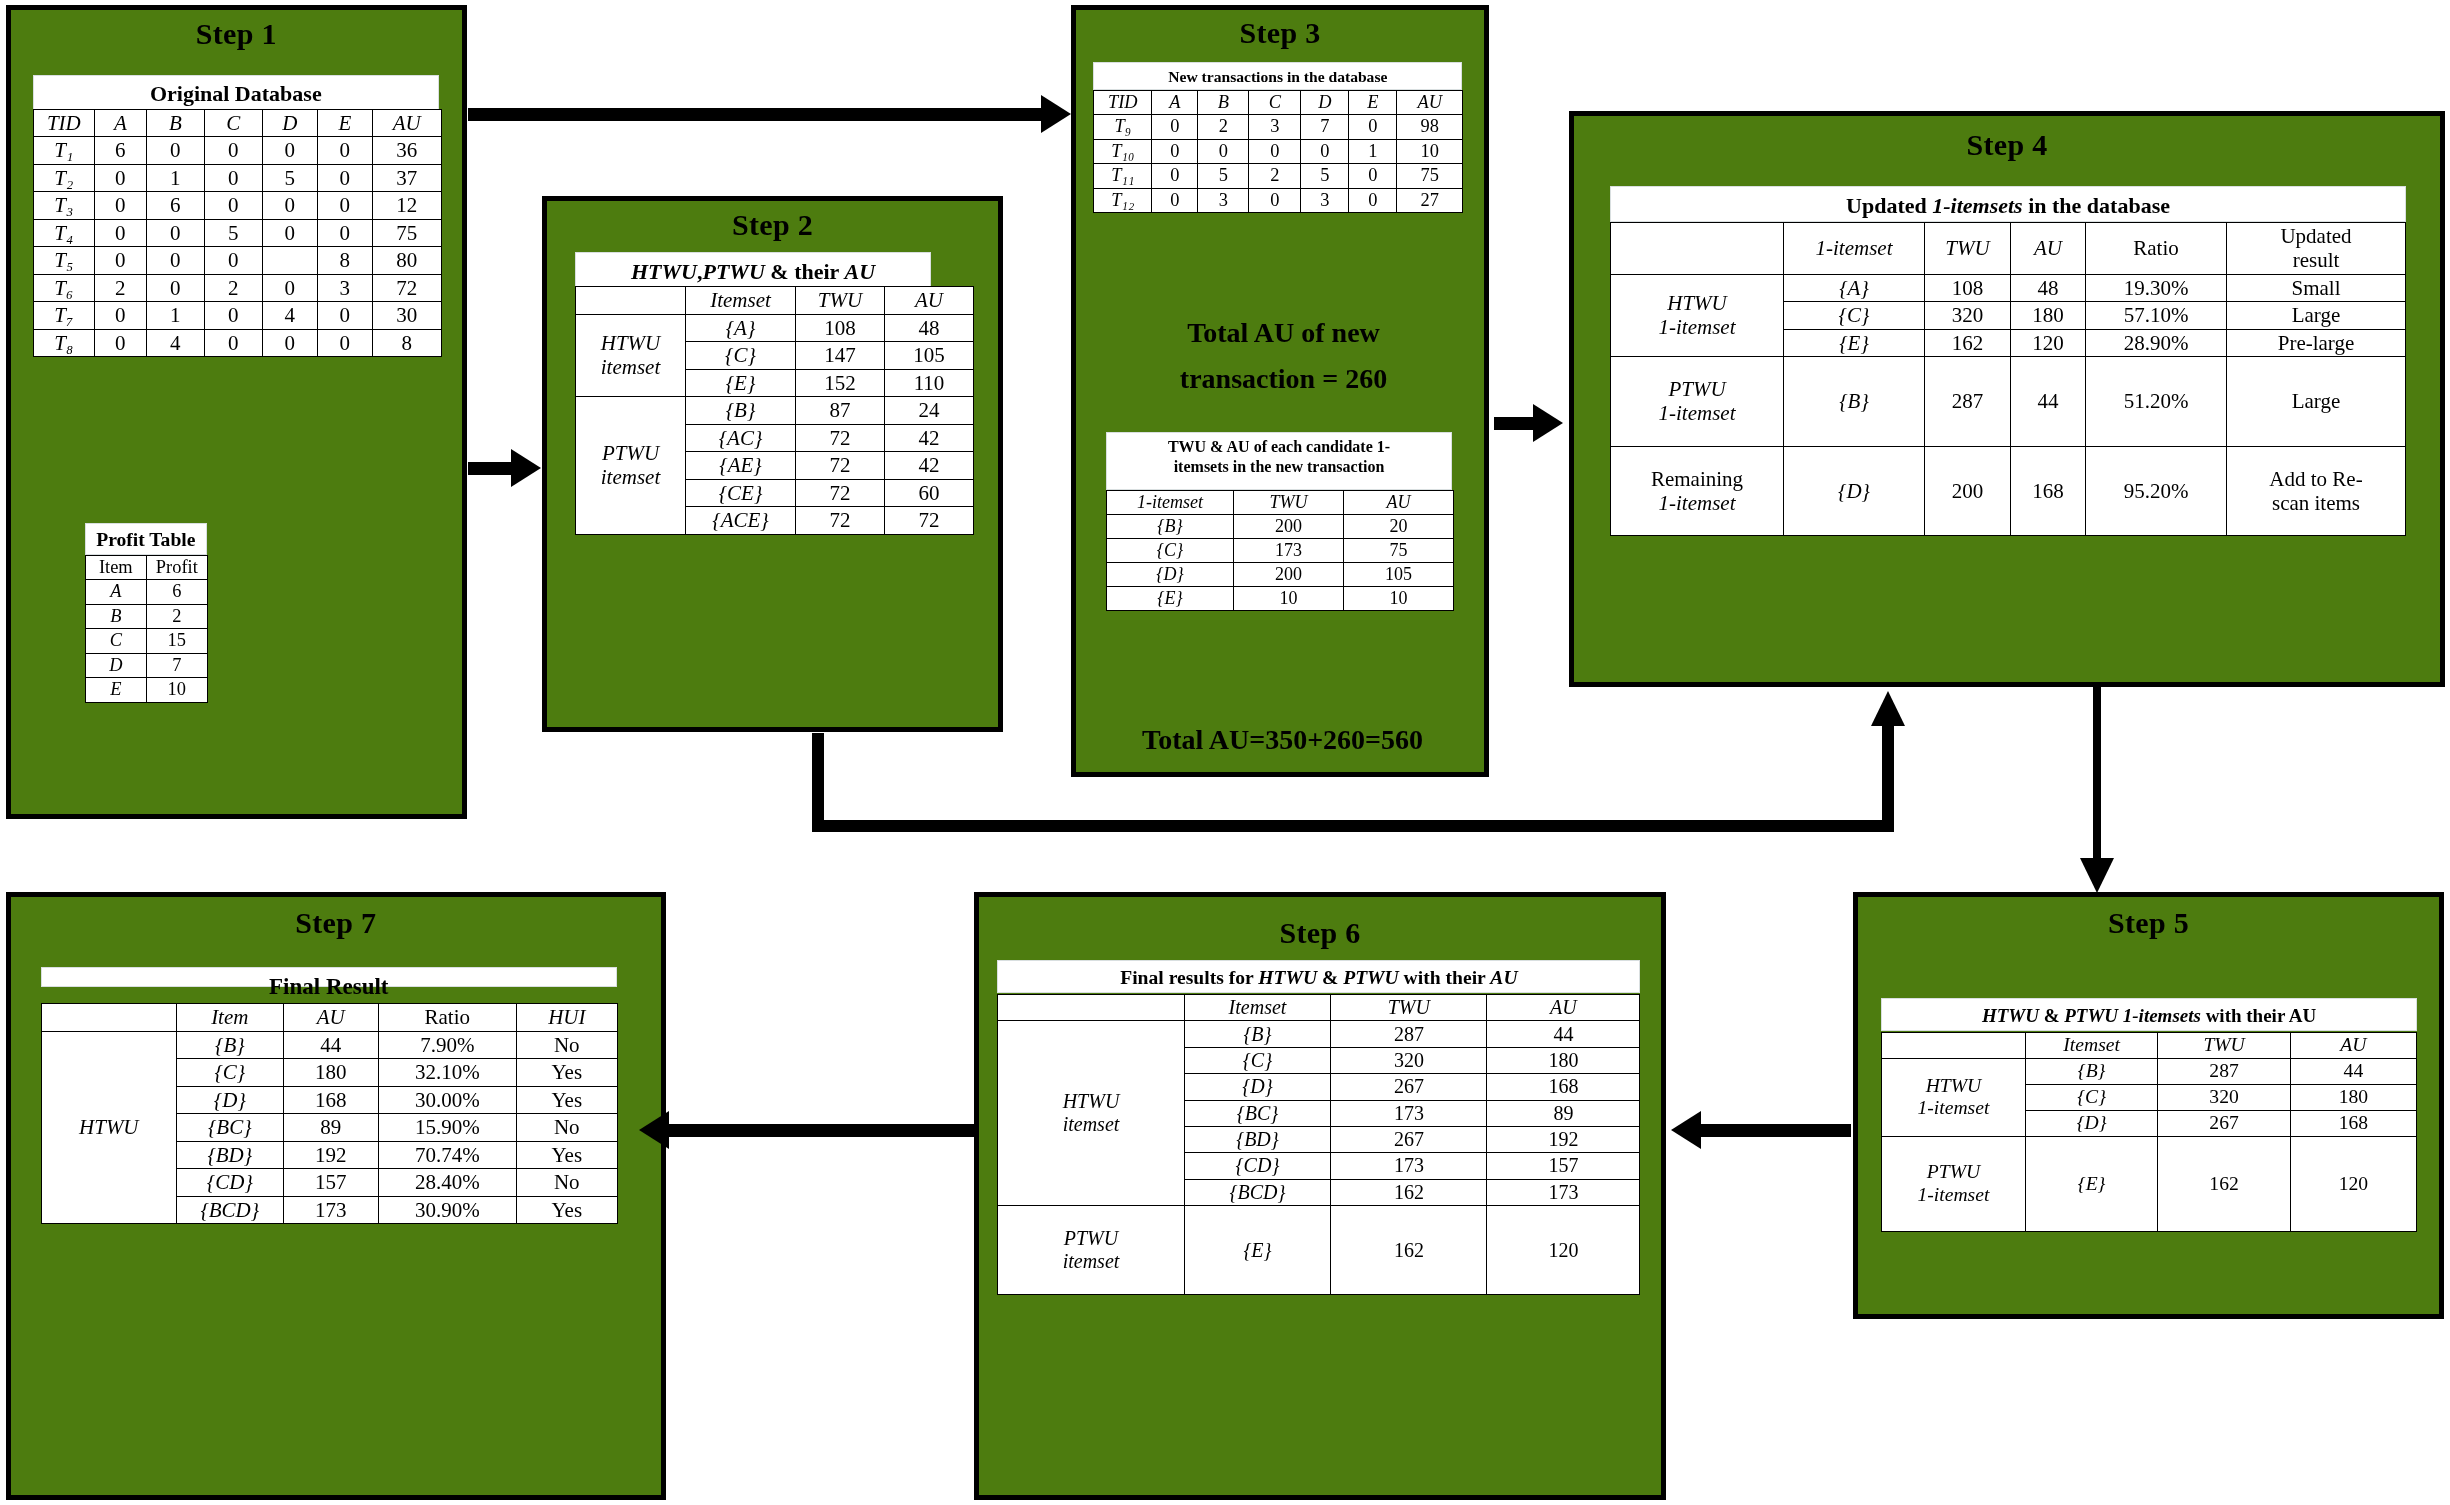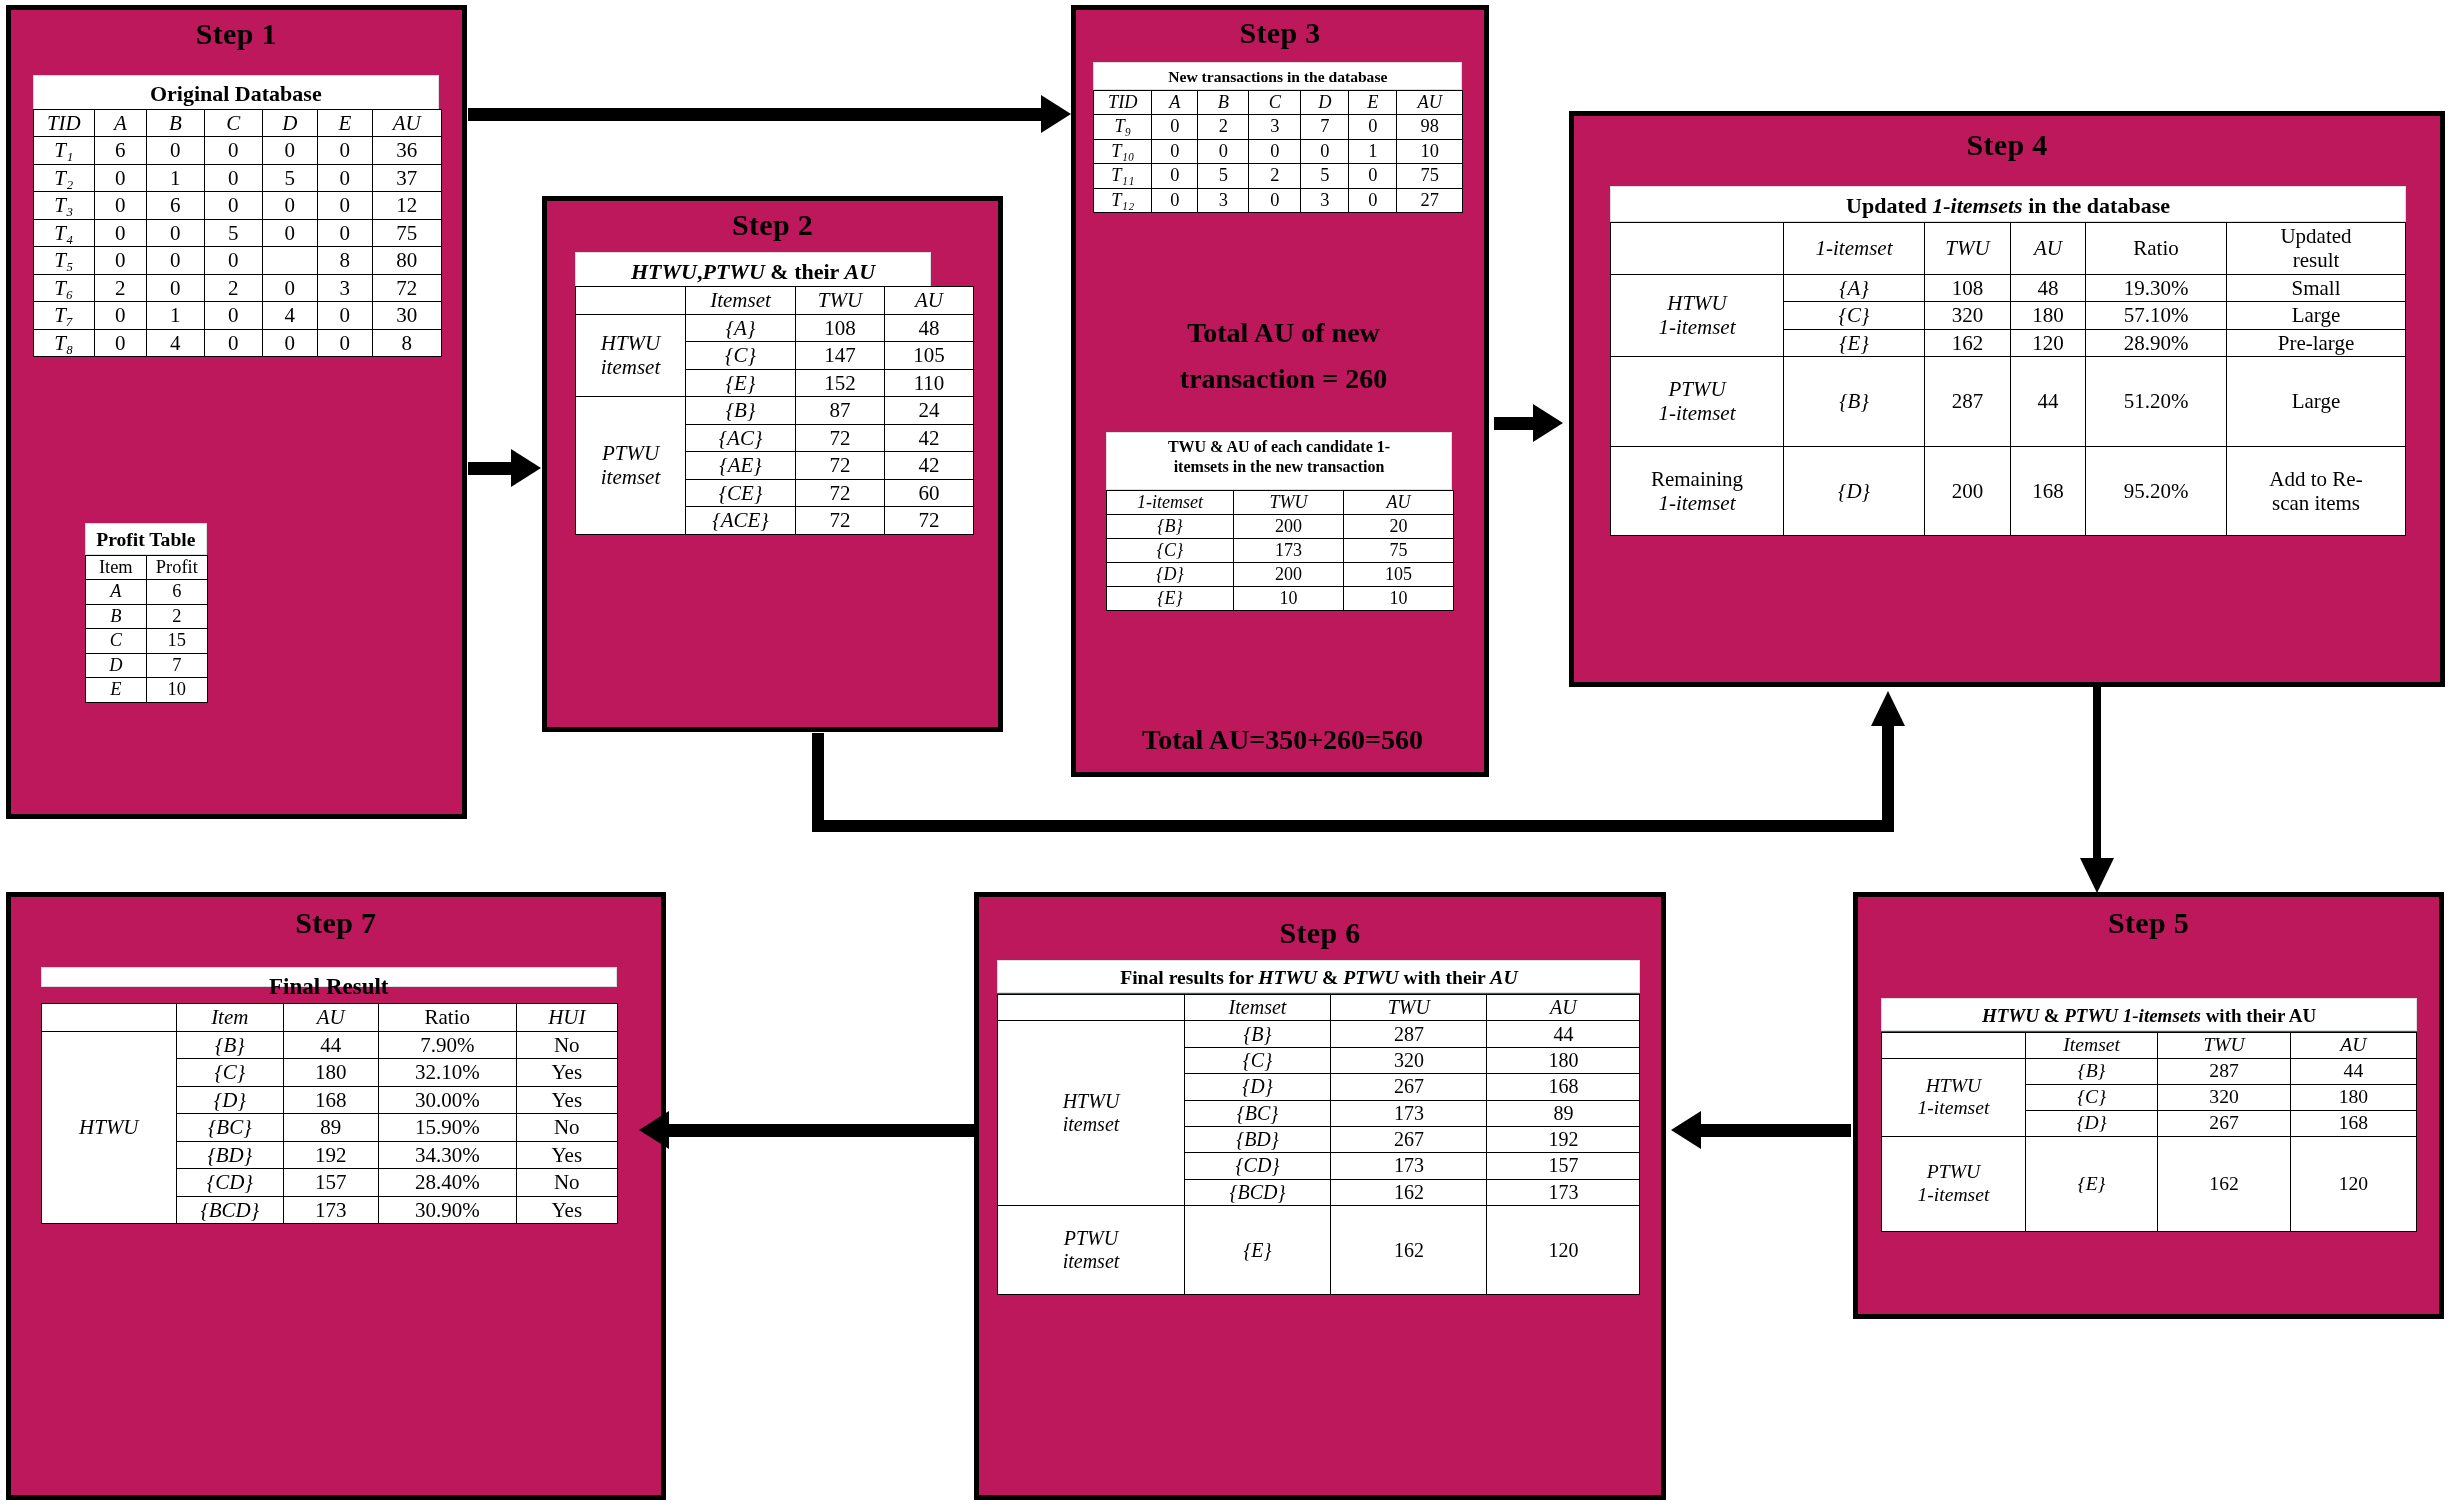--- a/index.html
+++ b/index.html
@@ -1,19 +1,19 @@
 <!DOCTYPE html>
 <html style="font-size:9.2px"><head>
 <meta charset="utf-8">
 <style>
   html,body{margin:0;padding:0;background:#ffffff;}
   body{font-family:"Liberation Serif", serif;}
   #canvas{position:relative;width:2450px;height:1505px;background:#fff;overflow:hidden;}
 
-  .step-box{position:absolute;border:5.2px solid #000;background:#be185d;box-sizing:border-box;}
+  .step-box{position:absolute;border:5.2px solid #000;background:#4d7c0f;box-sizing:border-box;}
   .step-title{text-align:center;font-weight:bold;font-size:30px;letter-spacing:0.3px;line-height:1.05;}
 
   .cap{
     border:1.7px solid #d9dfe0;background:#fff;text-align:center;
     font-weight:bold;box-sizing:border-box;padding:4.6px 2.3px;line-height:1.25;
   }
   .cap i{font-style:italic;}
 
   table.t{border-collapse:collapse;table-layout:fixed;background:#fff;}
   table.t td,table.t th{
@@ -608,21 +608,21 @@
           </tr>
       <tr>
             <td class="it">{BC}</td>
             <td>89</td>
             <td>15.90%</td>
             <td>No</td>
           </tr>
       <tr>
             <td class="it">{BD}</td>
             <td>192</td>
-            <td>34.30%</td>
+            <td>70.74%</td>
             <td>Yes</td>
           </tr>
       <tr>
             <td class="it">{CD}</td>
             <td>157</td>
             <td>28.40%</td>
             <td>No</td>
           </tr>
       <tr>
             <td class="it">{BCD}</td>

